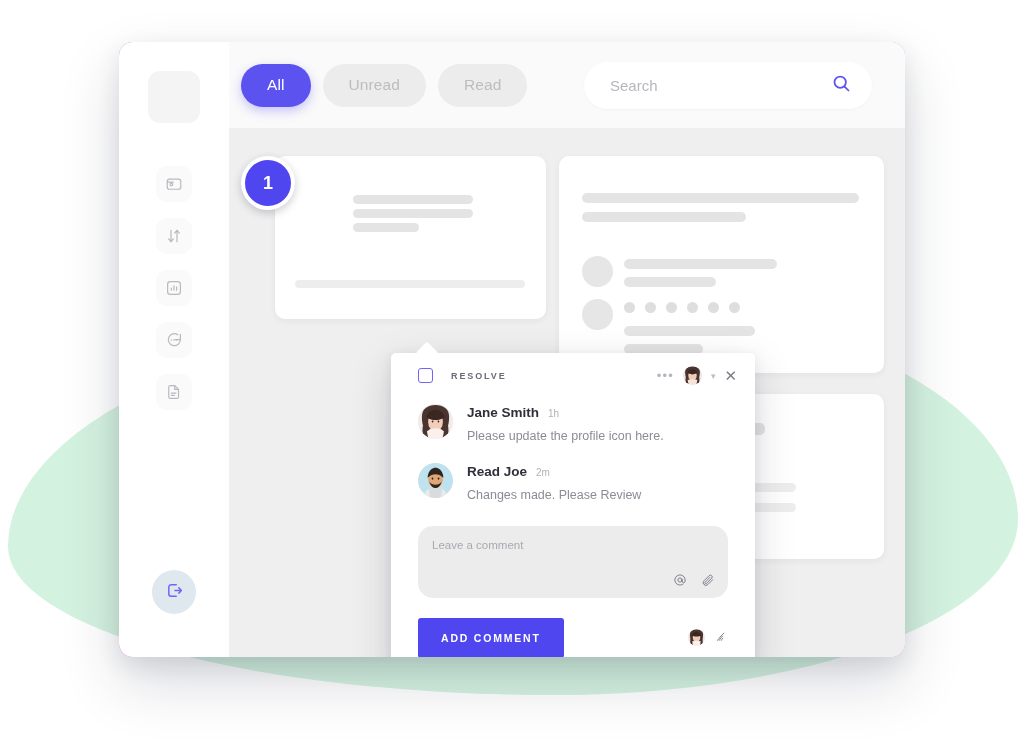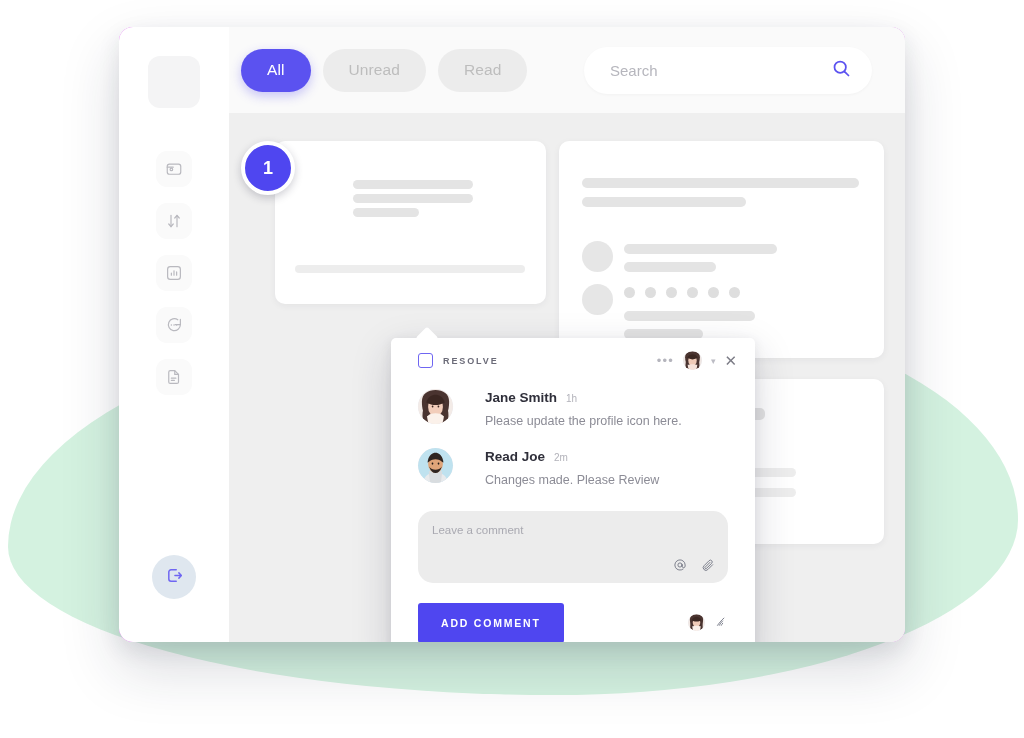--- a/index.html
+++ b/index.html
@@ -30,21 +30,21 @@
     height: 390px;
     background: #d4f2e0;
     border-radius: 58% 42% 46% 54% / 62% 55% 45% 38%;
     z-index: 1;
   }
 
   
   .window {
     position: absolute;
     left: 119px;
-    top: 27px;
+    top: 42px;
     width: 786px;
     height: 615px;
     background: #d946ef;
     border-radius: 14px;
     box-shadow: 0 26px 58px rgba(31, 35, 60, 0.17),
                 0 8px 22px rgba(31, 35, 60, 0.10);
     z-index: 3;
     display: flex;
     overflow: hidden;
   }
@@ -244,21 +244,21 @@
   }
   .resolve-box {
     width: 13px;
     height: 13px;
     border: 1.6px solid #6f66f2;
     border-radius: 3px;
     flex: 0 0 13px;
     cursor: pointer;
   }
   .resolve-label {
-    margin-left: 10px;
+    margin-left: 18px;
     font-size: 9px;
     letter-spacing: 1.9px;
     color: #6b6b78;
     font-weight: 700;
   }
   .head-right {
     margin-left: auto;
     display: flex;
     align-items: center;
     gap: 9px;
@@ -275,21 +275,20 @@
     display: block;
   }
   .av-sm { width: 17px; height: 17px; }
   .av-md { width: 19px; height: 19px; }
   .av-lg { width: 35px; height: 35px; }
 
   .msg {
     display: flex;
     padding: 0 27px;
     margin-top: 6px;
-    gap: 18px;
   }
   .msg + .msg { margin-top: 18px; }
   .msg-body { margin-left: 14px; padding-top: 1px; }
   .msg-top { display: flex; align-items: baseline; gap: 9px; }
   .msg-name { font-size: 13.5px; font-weight: 700; color: #2f2f3a; }
   .msg-time { font-size: 10px; color: #b2b2ba; }
   .msg-text { margin-top: 8px; font-size: 12.5px; color: #8c8c96; line-height: 1.35; }
 
   .composer {
     margin: 22px 27px 0 27px;

